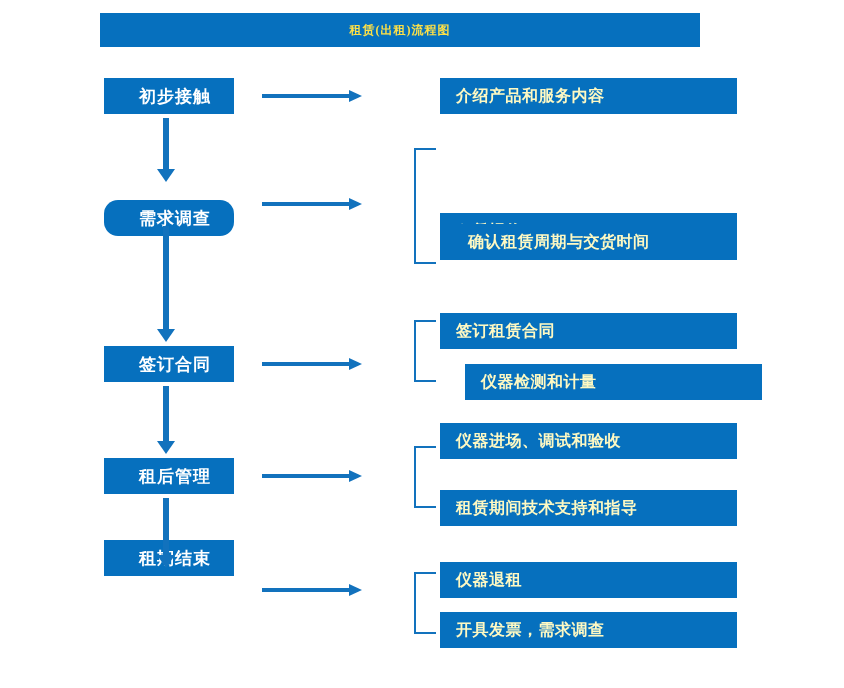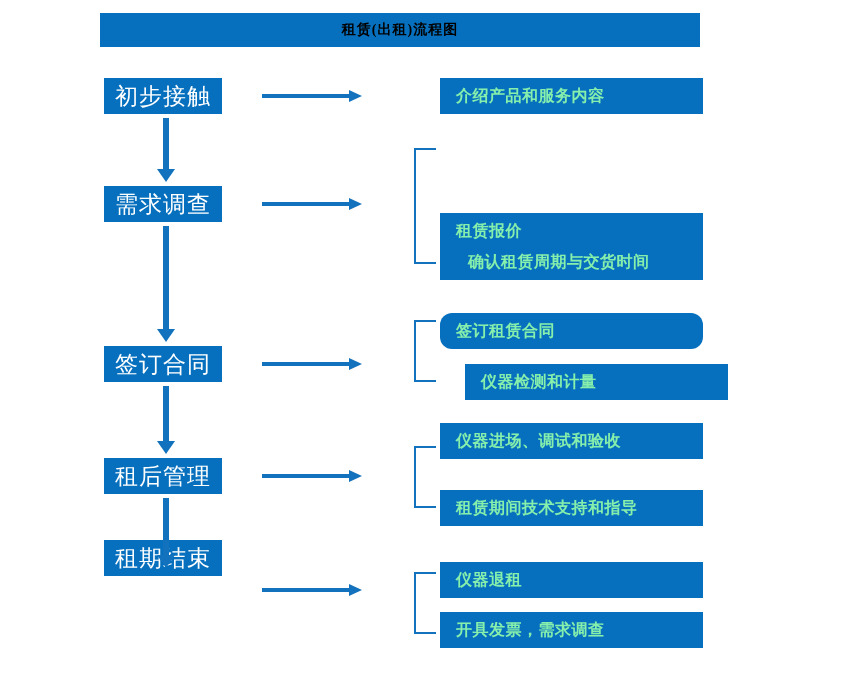--- a/index.html
+++ b/index.html
@@ -24,54 +24,55 @@
   }
 
   
   .title-bar {
     position: absolute;
     left: 100px;
     top: 13px;
     width: 600px;
     height: 34px;
     background: #0670be;
-    color: #000000;
+    color: #fde047;
     display: flex;
     align-items: center;
     justify-content: center;
-    font-size: 14px;
+    font-size: 12px;
     font-weight: bold;
     letter-spacing: 1px;
     white-space: nowrap;
   }
 
   
   .stage-box {
     position: absolute;
     width: 118px;
     height: 36px;
     background: #0670be;
     color: #ffffff;
     display: flex;
     align-items: center;
     justify-content: center;
-    font-size: 23px;
-    font-weight: normal;
+    font-size: 17px;
+    font-weight: bold;
     letter-spacing: 1px;
     white-space: nowrap;
+    padding-left: 12px;
   }
 
   
   .detail-box {
     position: absolute;
     left: 440px;
-    width: 263px;
+    width: 297px;
     height: 36px;
     background: #0670be;
-    color: #86efac;
+    color: #fef9c3;
     display: flex;
     align-items: center;
     font-size: 16px;
     font-weight: bold;
     letter-spacing: 0.5px;
     padding-left: 16px;
     box-sizing: border-box;
     white-space: nowrap;
   }
 
@@ -138,21 +139,21 @@
 </style>
 </head>
 <body>
 
 <div id="canvas">
 
   <div class="title-bar">租赁(出租)流程图</div>
 
   <div class="stage-box" style="left:104px; top:78px;">初步接触</div>
 
-  <div class="stage-box" style="left:104px; top:186px;">需求调查</div>
+  <div class="stage-box" style="left:104px; top:200px;border-radius:14px;">需求调查</div>
 
   <div class="stage-box" style="left:104px; top:458px;">租后管理</div>
 
   <div class="stage-box" style="left:104px; top:346px;">签订合同</div>
 
   <div class="stage-box" style="left:104px; top:540px;">租期结束</div>
 
   <div class="v-arrow" style="top:118px; height:64px;">
     <div class="shaft" style="height:51px;"></div>
     <div class="head"></div>
@@ -202,23 +203,23 @@
 
   <div class="bracket" style="top:320px; height:62px;"></div>
 
   <div class="bracket" style="top:446px; height:62px;"></div>
 
   <div class="bracket" style="top:572px; height:62px;"></div>
 
   <div class="detail-box" style="top:78px;">介绍产品和服务内容</div>
 
   <div class="detail-box" style="top:193px;margin-top:20px;">租赁报价</div>
-  <div class="detail-box" style="top:244px;padding-left:28px;">确认租赁周期与交货时间</div>
-
-  <div class="detail-box" style="top:313px;border-radius:12px;">签订租赁合同</div>
+  <div class="detail-box" style="top:224px;padding-left:28px;">确认租赁周期与交货时间</div>
+
+  <div class="detail-box" style="top:313px;">签订租赁合同</div>
   <div class="detail-box" style="top:364px;margin-left:25px;">仪器检测和计量</div>
 
   <div class="detail-box" style="top:423px;">仪器进场、调试和验收</div>
   <div class="detail-box" style="top:490px;">租赁期间技术支持和指导</div>
 
   <div class="detail-box" style="top:562px;">仪器退租</div>
   <div class="detail-box" style="top:612px;">开具发票，需求调查</div>
 
 </div>
 

